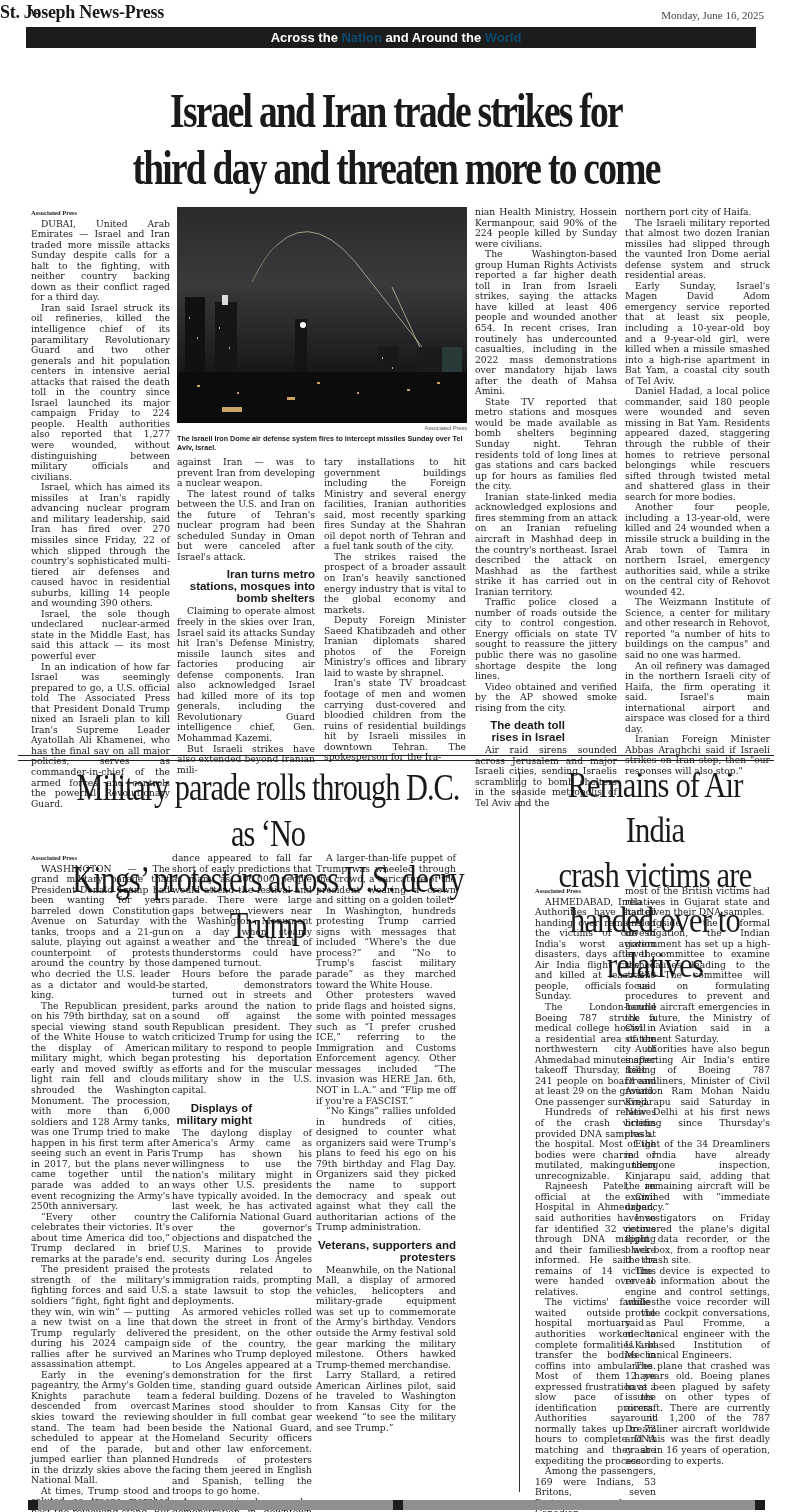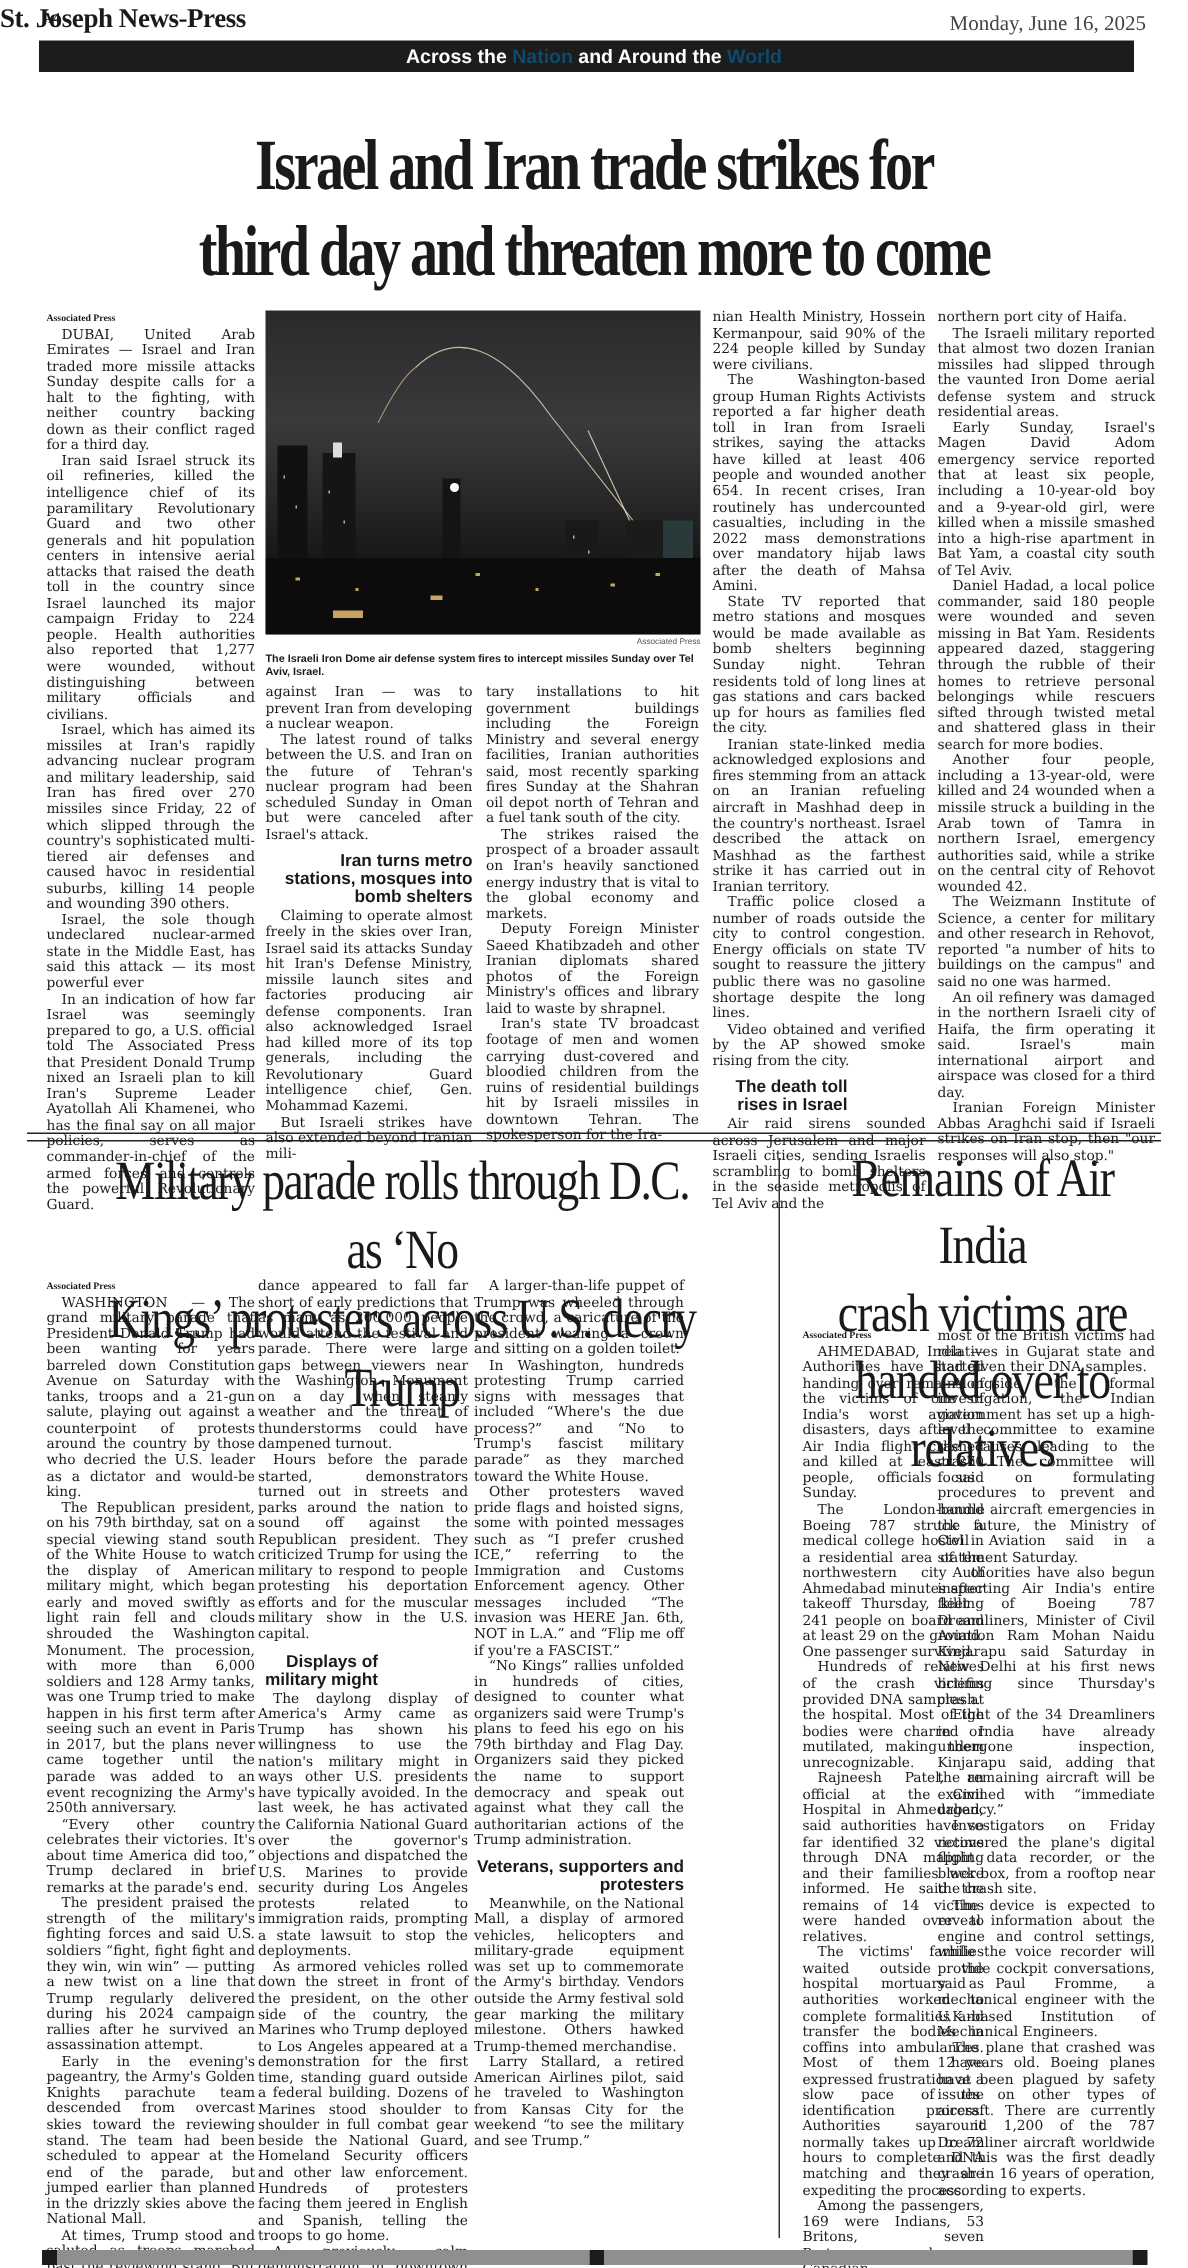--- a/index.html
+++ b/index.html
@@ -1,20 +1,20 @@
 <!DOCTYPE html>
 <html><head>
 <meta charset="utf-8">
 <style>
   html, body { margin:0; padding:0; background:#fff; }
   body { width:792px; height:1512px; position:relative; overflow:hidden; font-family:"DejaVu Serif", serif; color:#1a1a1a; }
   .page { position:absolute; left:0; top:0; width:792px; height:1512px; }
   .folio { position:absolute; top:7px; left:28px; font-family:"Liberation Serif", serif; font-size:10px; font-weight:bold; }
   .masthead { position:absolute; top:2px; left:0; width:792px; text-align:left; font-family:"Liberation Serif", serif; font-size:18px; font-weight:bold; letter-spacing:-0.3px; }
-  .dateline { position:absolute; top:9px; right:28px; font-family:"Liberation Serif", serif; font-size:14px; color:#444; }
+  .dateline { position:absolute; top:9px; right:28px; font-family:"Liberation Serif", serif; font-size:11px; color:#444; }
   .section-bar { position:absolute; top:27px; left:18px; width:487px; height:21px; background:#1c1c1c; color:#fff; text-align:center; font-family:"Liberation Sans", sans-serif; font-weight:bold; font-size:13px; line-height:21px; }
   .section-bar .hl { color:#0c4a6e; }
   .hed-main { position:absolute; top:82px; left:0; width:792px; text-align:center; font-family:"Liberation Serif", serif; font-weight:bold; font-size:48px; line-height:57px; letter-spacing:-2.2px; transform:scaleX(0.78); transform-origin:center top; }
   .col { position:absolute; font-size:9.2px; line-height:10.55px; text-align:justify; hyphens:auto; }
   .col p { margin:0; text-indent:10px; }
   .credit { font-family:"Liberation Serif", serif; font-size:6.5px; font-weight:bold; margin:0 0 12px 0; text-indent:0 !important; }
   .subhed { font-family:"Liberation Sans", sans-serif; font-weight:bold; font-size:11.5px; line-height:12px; margin:6px 0 2px 0; text-align:right; }
   .photo { position:absolute; left:177px; top:207px; width:290px; height:216px; background:linear-gradient(180deg,#2a2a2c 0%,#3a3a3c 35%,#262628 60%,#141414 80%,#0d0d0d 100%); overflow:hidden; }
   .photo svg { position:absolute; left:0; top:0; }
   .photo-credit { position:absolute; left:177px; top:425px; width:290px; text-align:right; font-family:"Liberation Sans", sans-serif; font-size:5.5px; color:#555; }

